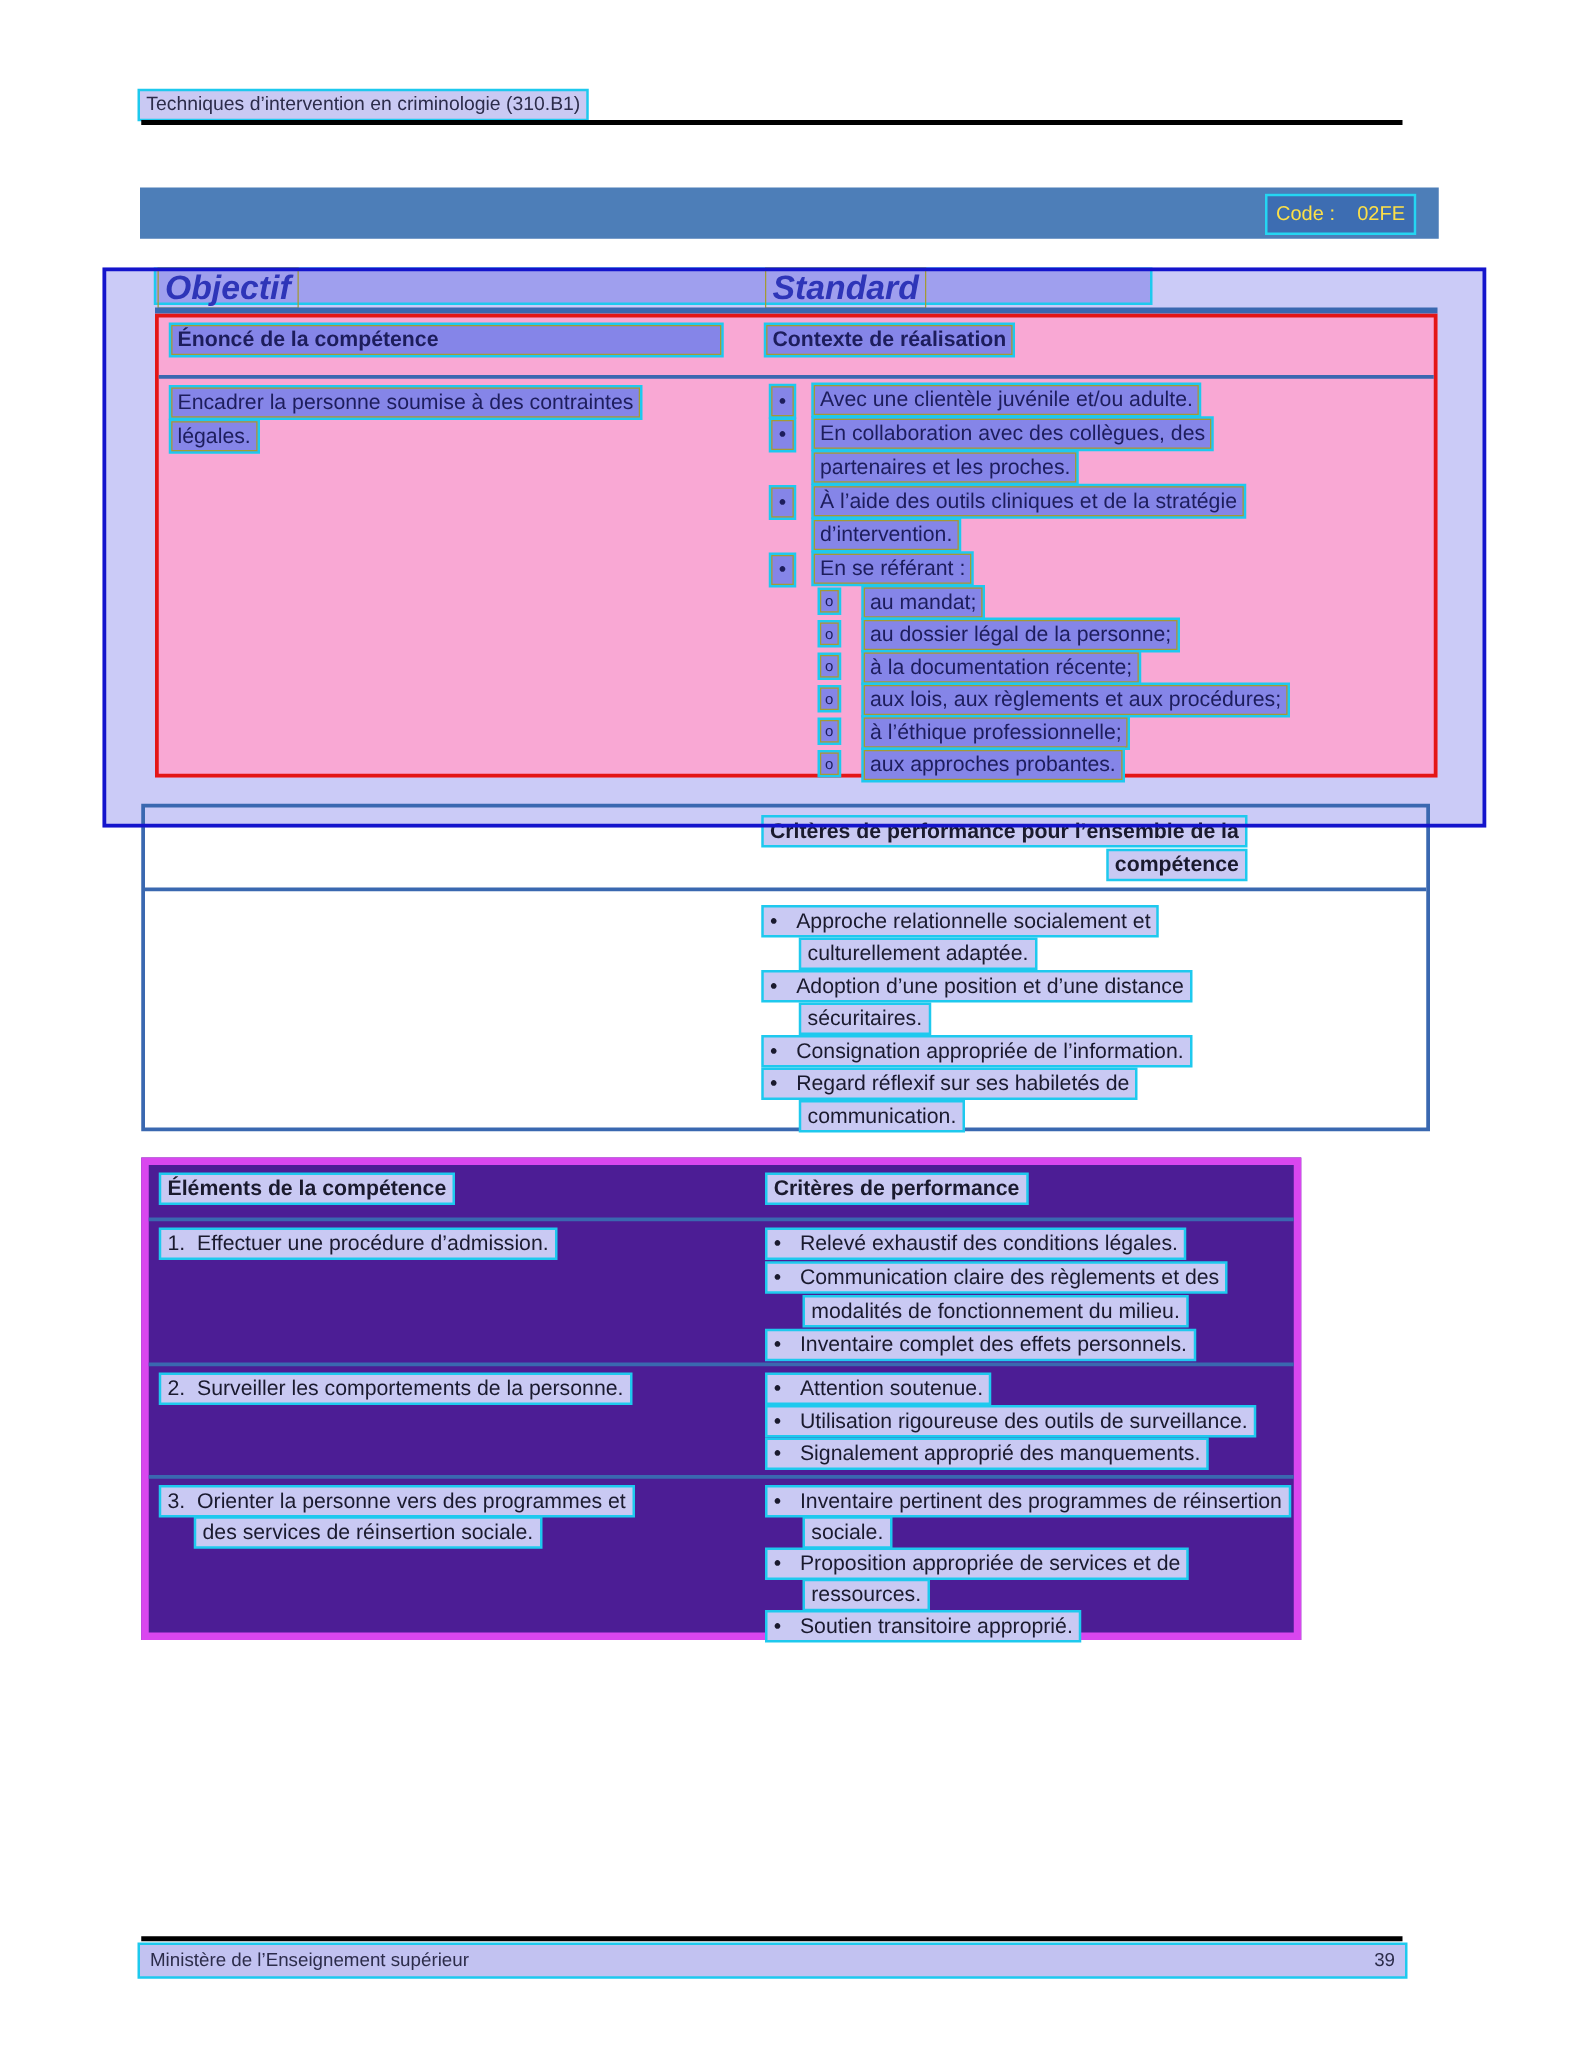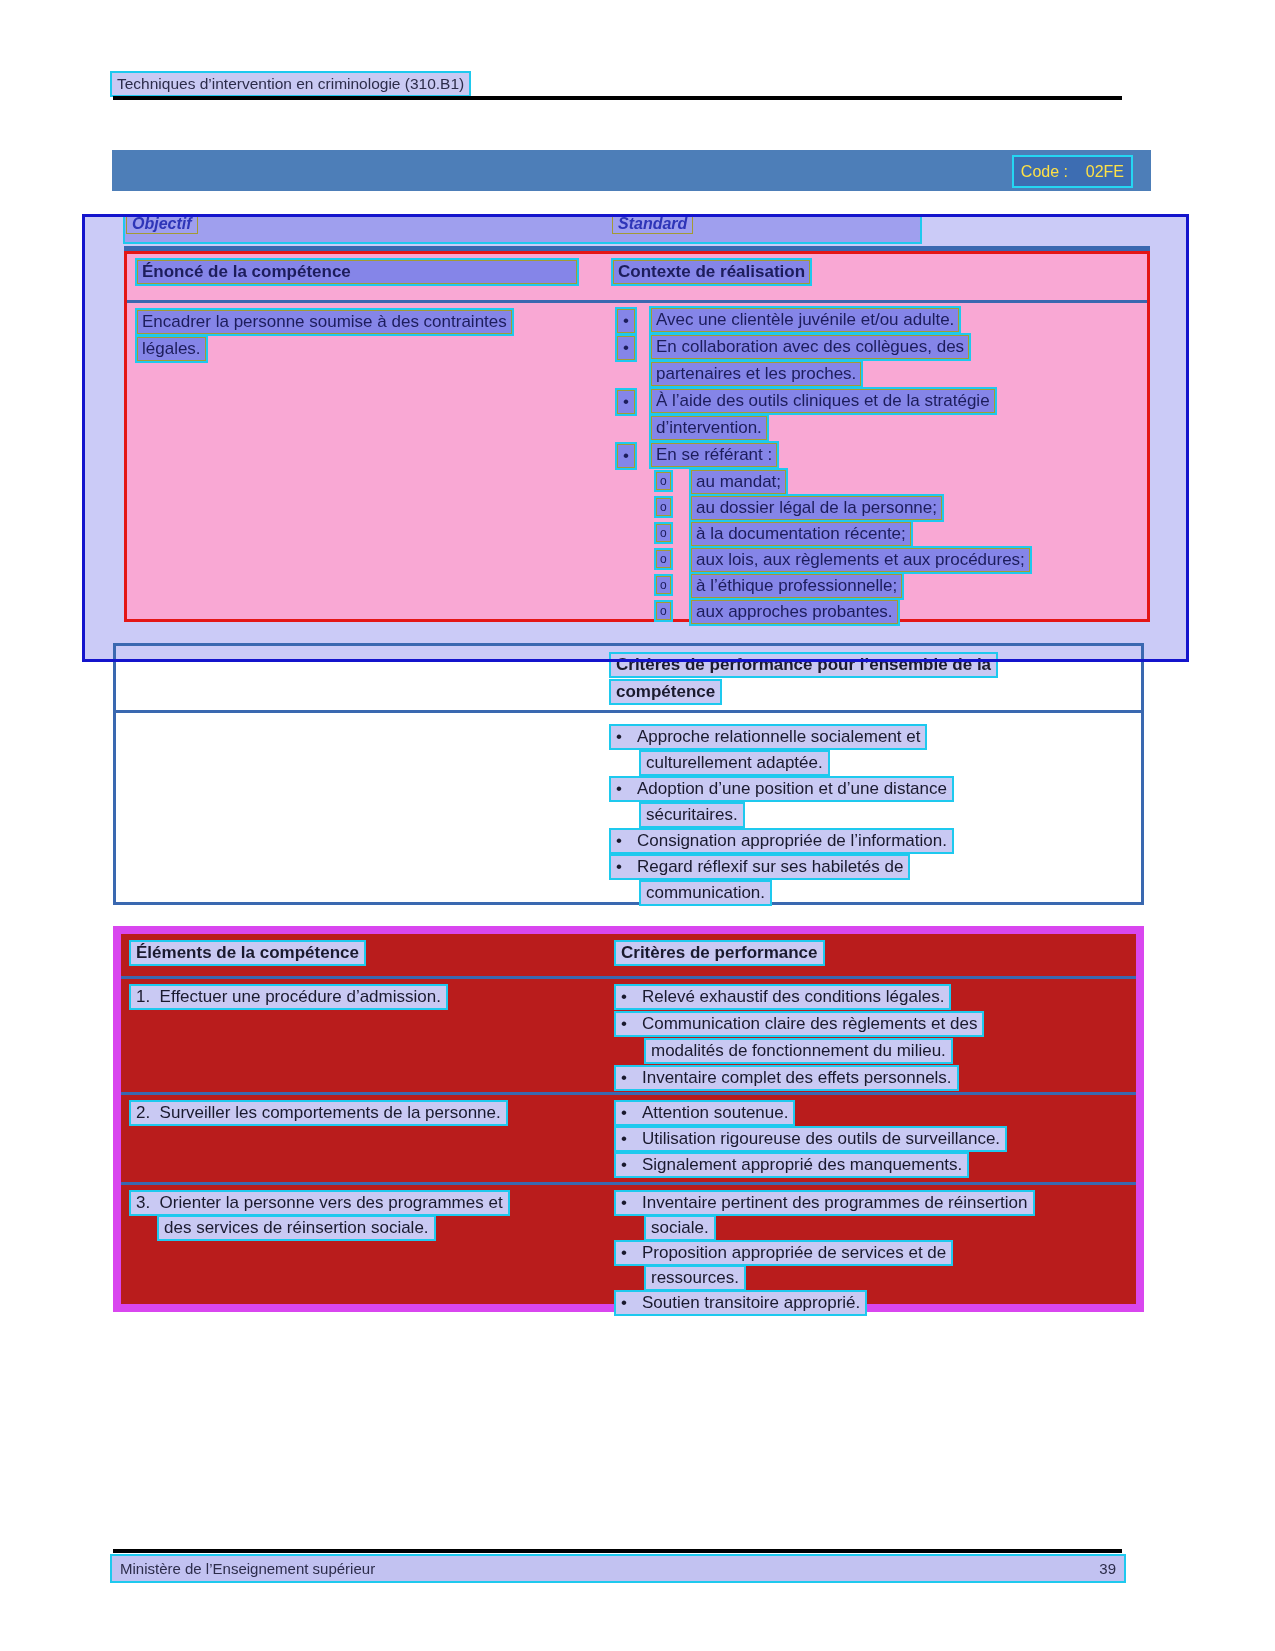--- a/index.html
+++ b/index.html
@@ -23,21 +23,21 @@
   .code-box{position:absolute;right:18px;top:5px;height:29px;display:inline-flex;align-items:center;
             background:#3d6db2;border:2px solid #25d6f2;color:#fde047;font-size:16px;
             padding:0 7px;white-space:pre;}
 
   .outer-fill{top:214px;left:82px;width:1107px;height:448px;background:#cbcbf7;z-index:1;}
   .outer-border{top:214px;left:82px;width:1107px;height:448px;border:3px solid #1414cc;
                 box-sizing:border-box;background:transparent;z-index:6;pointer-events:none;}
 
   .objstd{top:216px;left:125px;width:795px;height:26px;background:#9f9fee;
           box-shadow:0 0 0 2px #1ec9ee;z-index:2;}
-  .word-box{position:absolute;top:-2px;font-size:16px;font-weight:bold;font-style:italic;
+  .word-box{position:absolute;top:-2px;font-size:27px;font-weight:bold;font-style:italic;
             color:#2e35b8;border:1px solid #a39b33;padding:0 5px;white-space:pre;}
   .obj{left:1px;} .std{left:487px;}
 
   .t1-topline{top:246px;left:124px;width:1026px;height:5px;background:#3a68b0;z-index:2;}
   .table1{top:251px;left:124px;width:1026px;height:371px;background:#f9a8d4;
           border:3px solid #e41616;box-sizing:border-box;z-index:2;}
   .t1-h1{position:absolute;left:10px;top:6px;min-width:430px;}
   .t1-h2{position:absolute;left:486px;top:6px;}
   .t1-div{position:absolute;left:0;top:46px;width:100%;height:3px;background:#3a68b0;}
   .t1-en1{position:absolute;left:10px;top:56px;}
@@ -45,30 +45,30 @@
   .t1-col2{position:absolute;left:486px;top:54px;width:530px;}
   .row{position:relative;}
   .r27{height:27px;} .r26{height:26px;} .r25{height:25px;}
   .t1-col2 .mk{position:absolute;left:4px;top:1px;padding:1px 5px;}
   .t1-col2 .line{margin-left:38px;}
   .t1-col2 .sub .smk{position:absolute;left:43px;top:2px;font-size:12px;line-height:16px;padding:0 3px;}
   .t1-col2 .sub .line{margin-left:78px;}
 
   .table2{top:643px;left:113px;width:1031px;height:262px;border:3px solid #3a68b0;
           box-sizing:border-box;background:transparent;z-index:2;}
-  .t2-head{position:absolute;left:495px;top:8px;}
+  .t2-head{position:absolute;left:495px;top:8px;text-align:right;}
   .t2-div{position:absolute;left:0;top:64px;width:100%;height:3px;background:#3a68b0;}
   .t2-bullets{position:absolute;left:495px;top:80px;width:520px;}
   .strip{display:inline-flex;white-space:pre;background:#c9c9f3;box-shadow:0 0 0 2px #1ec9ee;
          padding:1px 5px;font-size:17px;line-height:20px;color:#1a1a2e;}
   .strip .bmk{margin-right:15px;}
   .cont .strip{margin-left:30px;}
 
-  .table3{top:926px;left:113px;width:1031px;height:386px;border:8px solid #d946ef;
-          box-sizing:border-box;background:#b91c1c;z-index:2;}
+  .table3{top:926px;left:113px;width:928px;height:386px;border:6px solid #d946ef;
+          box-sizing:border-box;background:#4c1d95;z-index:2;}
   .t3-hL{position:absolute;left:10px;top:8px;}
   .t3-hR{position:absolute;left:495px;top:8px;}
   .t3-d1{position:absolute;left:0;top:42px;width:100%;height:3px;background:#3a68b0;}
   .t3-d2{position:absolute;left:0;top:158px;width:100%;height:3px;background:#3a68b0;}
   .t3-d3{position:absolute;left:0;top:248px;width:100%;height:3px;background:#3a68b0;}
   .t3-r1L{position:absolute;left:10px;top:52px;}
   .t3-r1R{position:absolute;left:495px;top:52px;width:530px;}
   .t3-r2L{position:absolute;left:10px;top:168px;}
   .t3-r2R{position:absolute;left:495px;top:168px;width:530px;}
   .t3-r3L1{position:absolute;left:10px;top:258px;}

